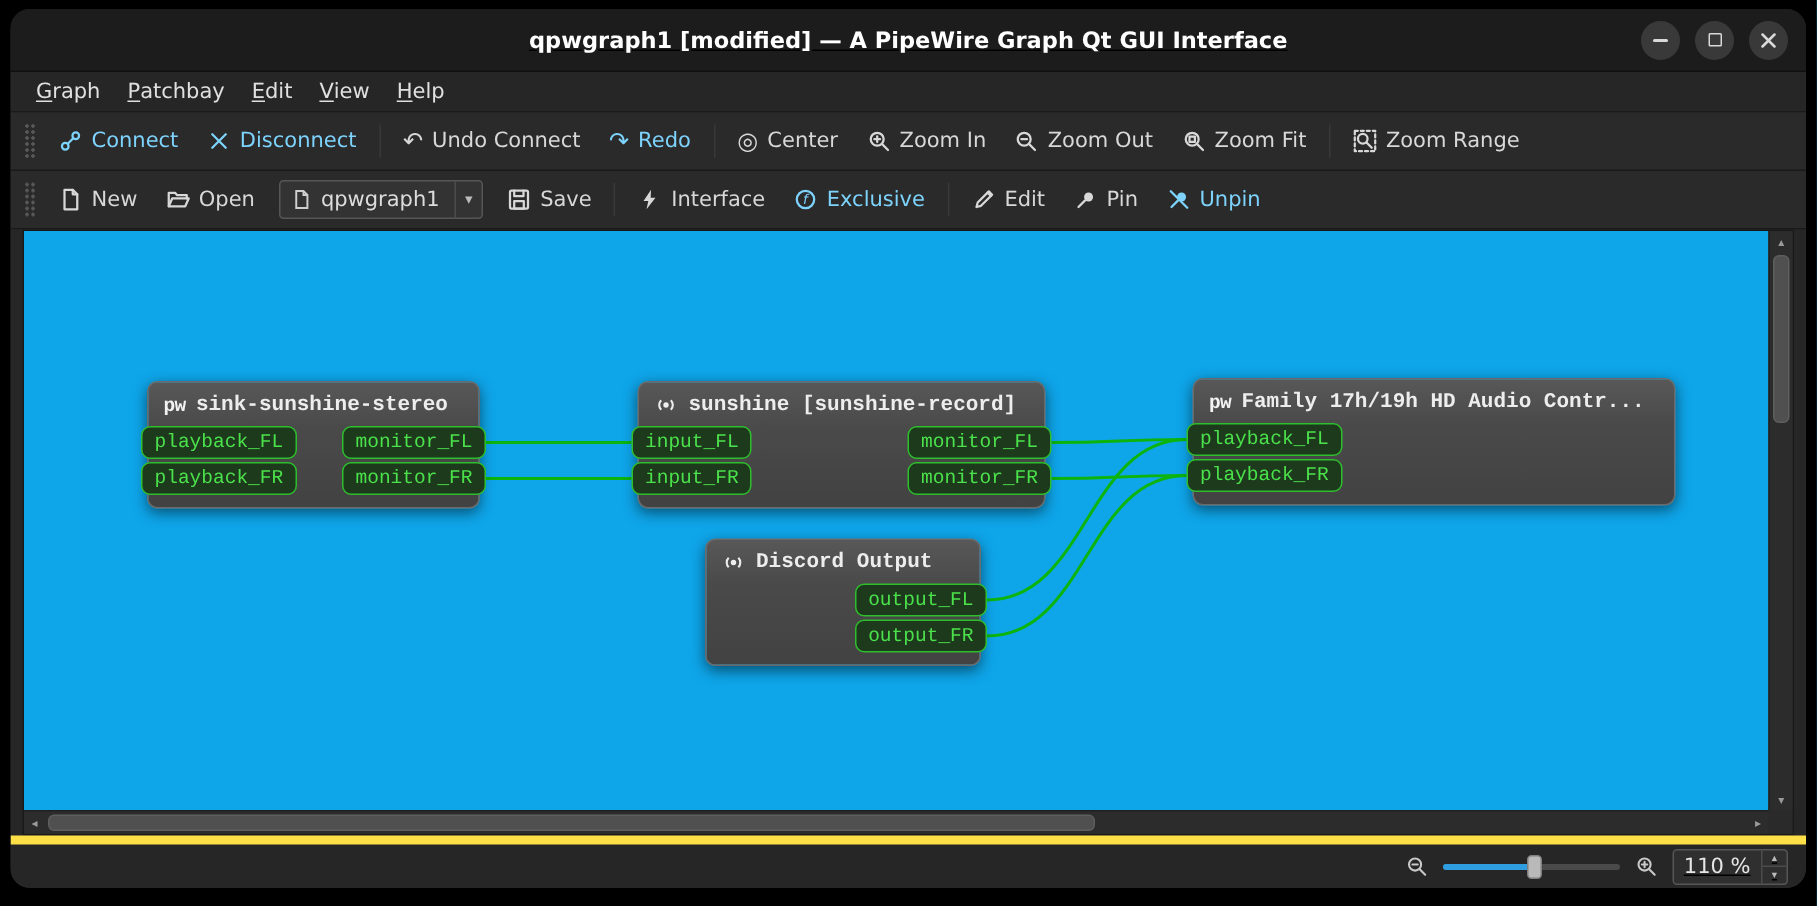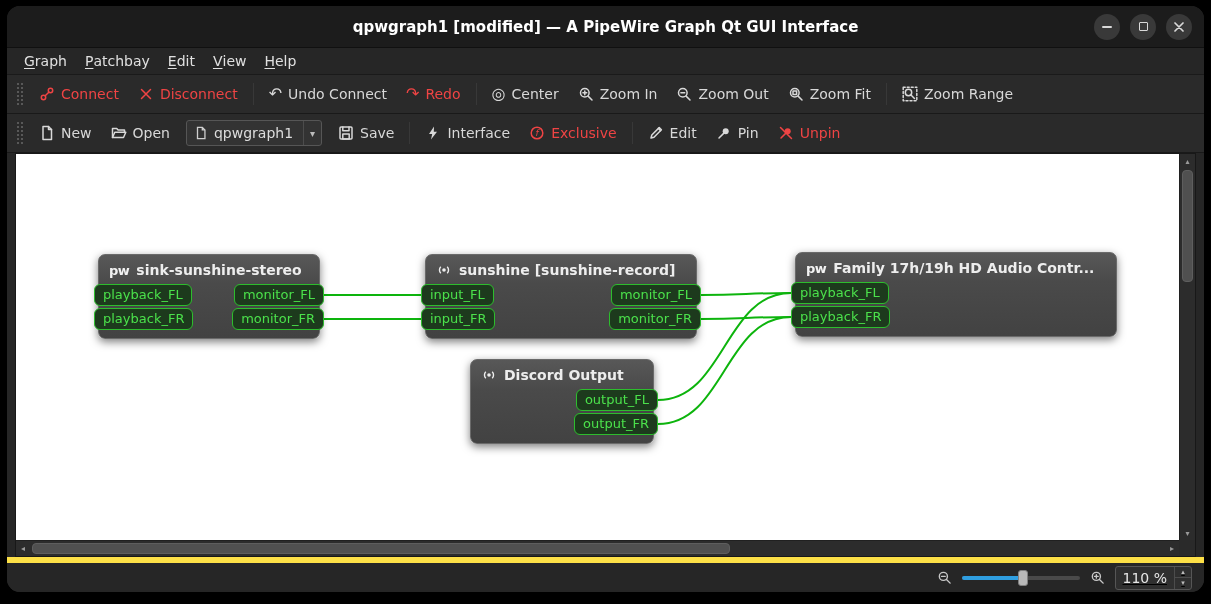--- a/index.html
+++ b/index.html
@@ -9,21 +9,21 @@
   .window {
     position: absolute; left: 7px; top: 6px; width: 1197px; height: 586px;
     background: #262626; border-radius: 13px; overflow: hidden;
     display: flex; flex-direction: column;
     box-shadow: 0 10px 30px rgba(0,0,0,.85);
   }
 
   
   .titlebar { flex: 0 0 42px; background: #1c1c1c; position: relative;
     display: flex; align-items: center; justify-content: center;
-    border-bottom: 1px solid #101010; }
+    border-bottom: 1px solid #101010; text-decoration: underline; }
   .titlebar .title { color: #ffffff; font-weight: bold; font-size: 15px; }
   .win-controls { position: absolute; right: 12px; top: 0; bottom: 0;
     display: flex; align-items: center; gap: 10px; }
   .win-btn { width: 26px; height: 26px; border-radius: 50%; background: #393939;
     display: flex; align-items: center; justify-content: center; cursor: default; }
   .glyph-min { width: 10px; height: 2px; background: #d9d9d9; border-radius: 1px; }
   .glyph-max { width: 9px; height: 9px; border: 1.5px solid #d9d9d9; border-radius: 1px; }
   .win-btn svg { width: 10px; height: 10px; stroke: #d9d9d9; stroke-width: 1.7; stroke-linecap: round; }
 
   
@@ -34,38 +34,38 @@
   u { text-decoration: underline; text-underline-offset: 2px; }
 
   
   .toolbar { flex: 0 0 39px; background: #2a2a2a; display: flex; align-items: center;
     border-bottom: 1px solid #191919; padding: 0 4px; gap: 1px; }
   .tb-handle { width: 8px; height: 24px; margin: 0 5px;
     background-image: radial-gradient(circle, #585858 1px, transparent 1.3px);
     background-size: 4px 4px; }
   .tb-btn { display: flex; align-items: center; gap: 6px; padding: 0 9px; height: 30px;
     color: #d8d8d8; font-size: 14px; border-radius: 4px; white-space: nowrap; }
-  .tb-btn.disabled { color: #ef4444; }
+  .tb-btn.disabled { color: #7dd3fc; }
   .tb-btn svg { width: 16px; height: 16px; stroke: currentColor; fill: none;
     stroke-width: 1.5; stroke-linecap: round; stroke-linejoin: round; }
   .glyph-icon { font-size: 16px; line-height: 16px; }
   .tb-sep { width: 1px; height: 22px; background: #383838; margin: 0 5px; }
 
   .combo { display: flex; align-items: center; gap: 6px; height: 26px; padding: 0 0 0 7px;
     background: #333333; border: 1px solid #565656; border-radius: 3px; margin: 0 6px;
     color: #dddddd; font-size: 14px; }
   .combo svg { width: 14px; height: 14px; stroke: #cfcfcf; fill: none; stroke-width: 1.5; }
   .combo-arrow { font-size: 10px; color: #bbbbbb; padding: 0 6px; margin-left: 4px;
     border-left: 1px solid #4c4c4c; height: 100%; display: flex; align-items: center; }
 
   
   .central { flex: 1 1 auto; min-height: 0; background: #262626; padding: 0 8px; }
   .scrollarea { height: 100%; border: 1px solid #181818; background: #2b2b2b;
     display: grid; grid-template-columns: 1fr 16px; grid-template-rows: 1fr 16px; }
-  .canvas { position: relative; overflow: hidden; background: #ffffff; }
+  .canvas { position: relative; overflow: hidden; background: #0ea5e9; font-family: Liberation Mono, monospace; }
   .links-layer { position: absolute; inset: 0; width: 100%; height: 100%; }
   .links-layer path { stroke: var(--cable, #0db40d); stroke-width: 2; fill: none; }
 
   .node { position: absolute; border-radius: 7px; border: 1px solid #6a6a6a;
     background: linear-gradient(#585858 0%, #4a4a4a 35%, #424242 100%);
     box-shadow: 0 3px 9px rgba(0,0,0,.5); padding-bottom: 6px; }
   .node-header { display: flex; align-items: center; gap: 7px; padding: 7px 10px 4px;
     color: #ededed; font-weight: bold; font-size: 14px; white-space: nowrap; overflow: hidden; }
   .pw-glyph { font-weight: 800; font-size: 13px; letter-spacing: -0.5px; color: #f2f2f2; }
   .node-header svg { width: 16px; height: 16px; flex: 0 0 16px; }

